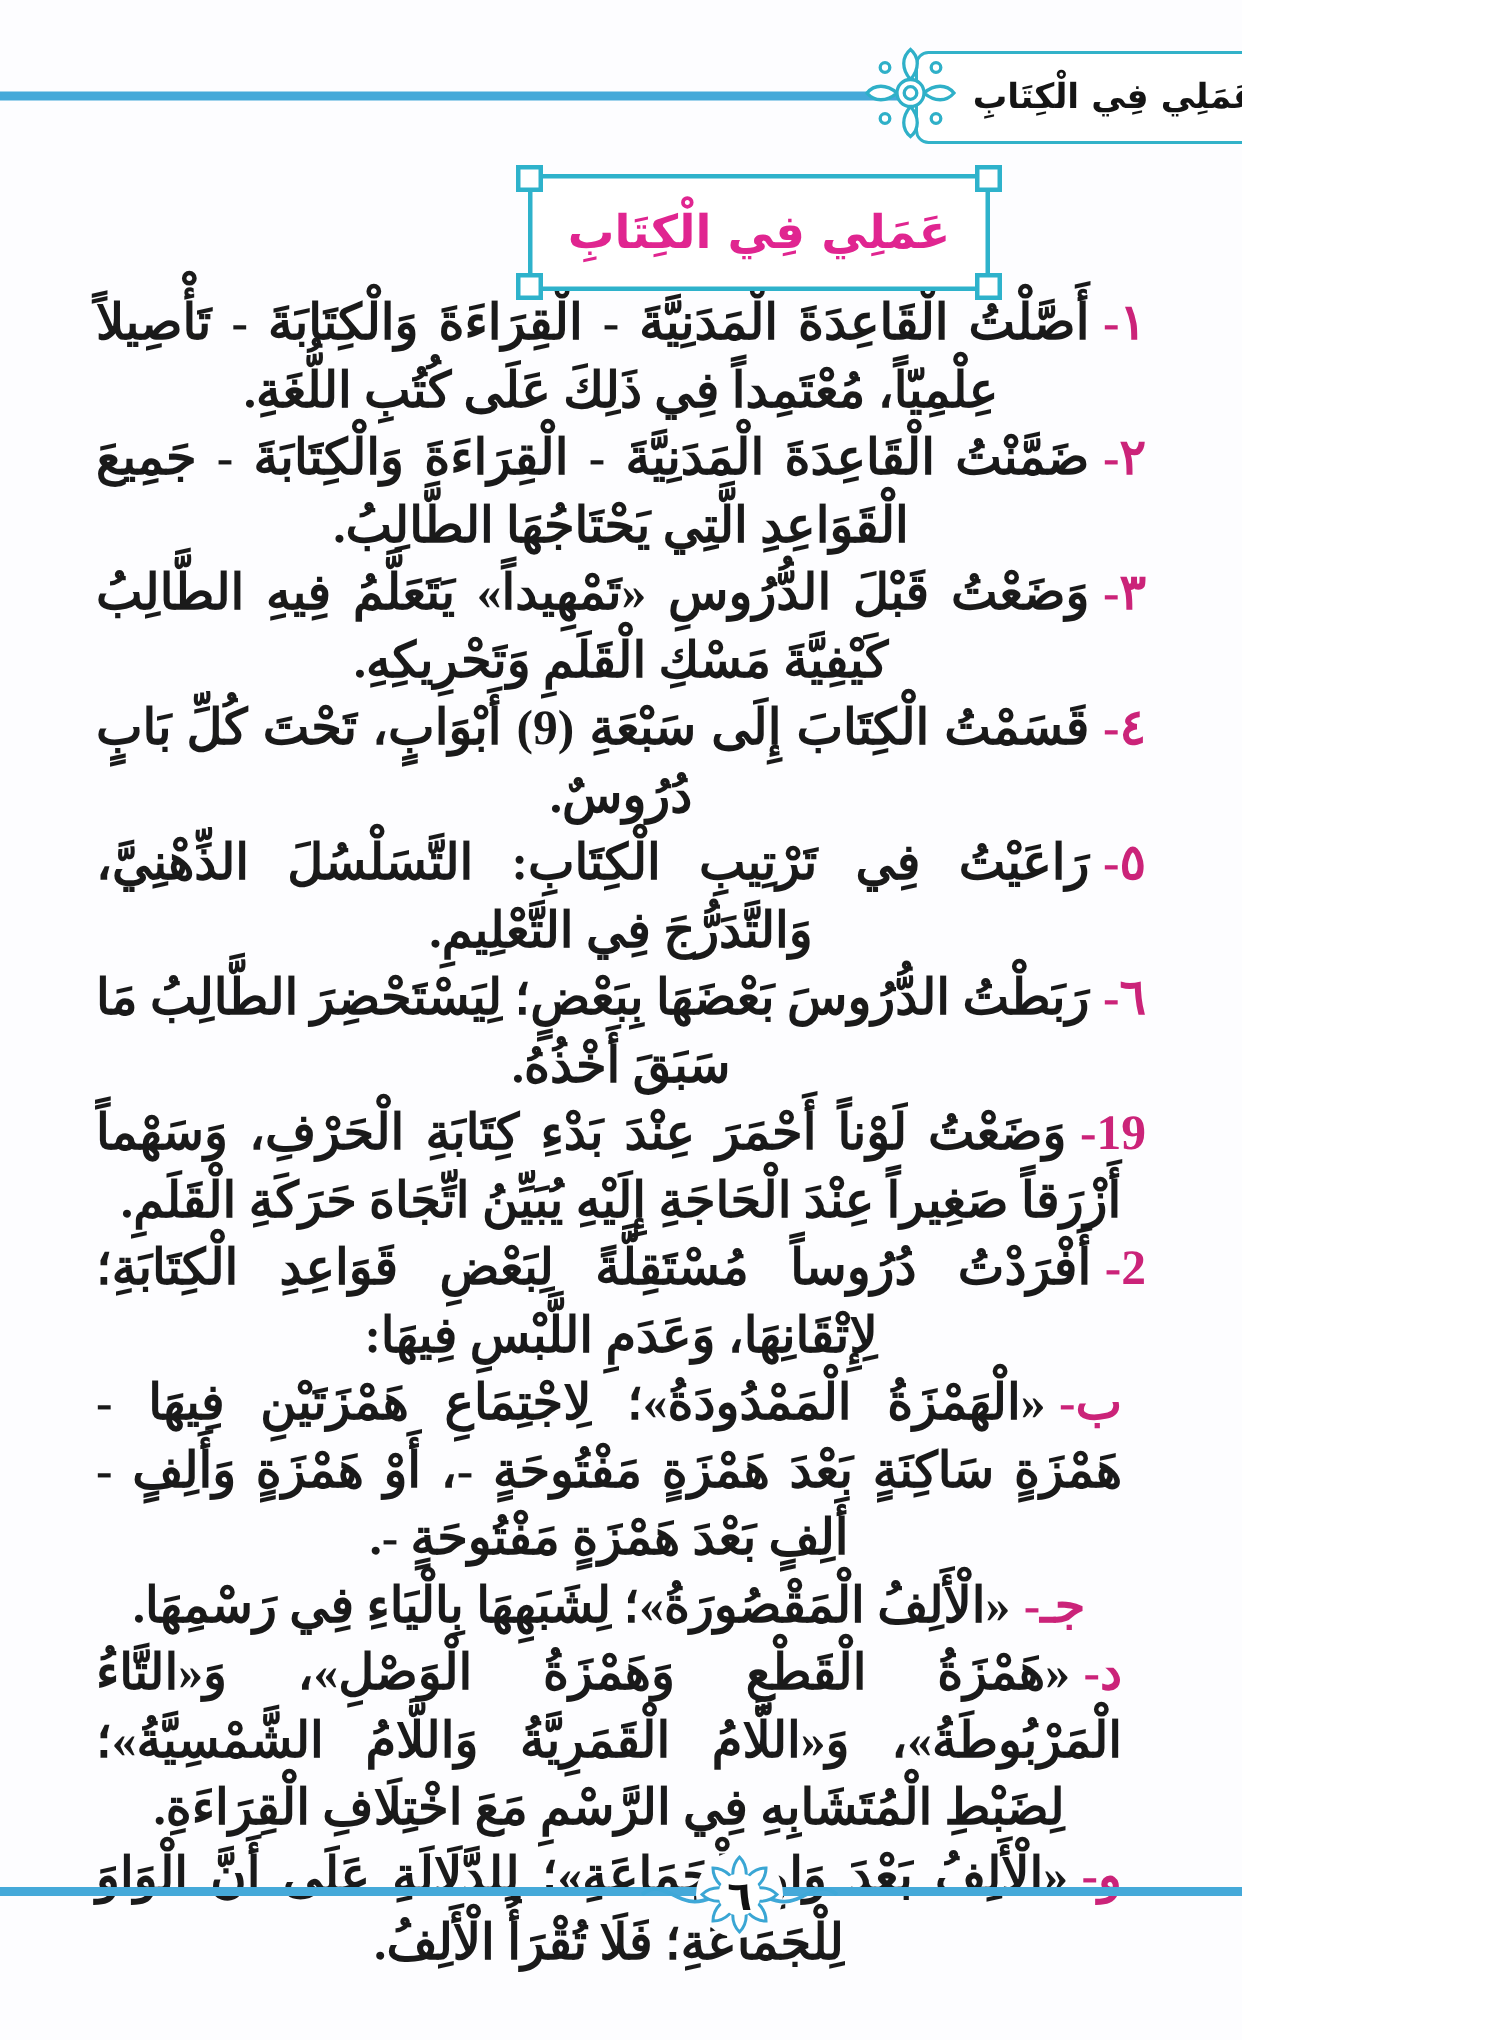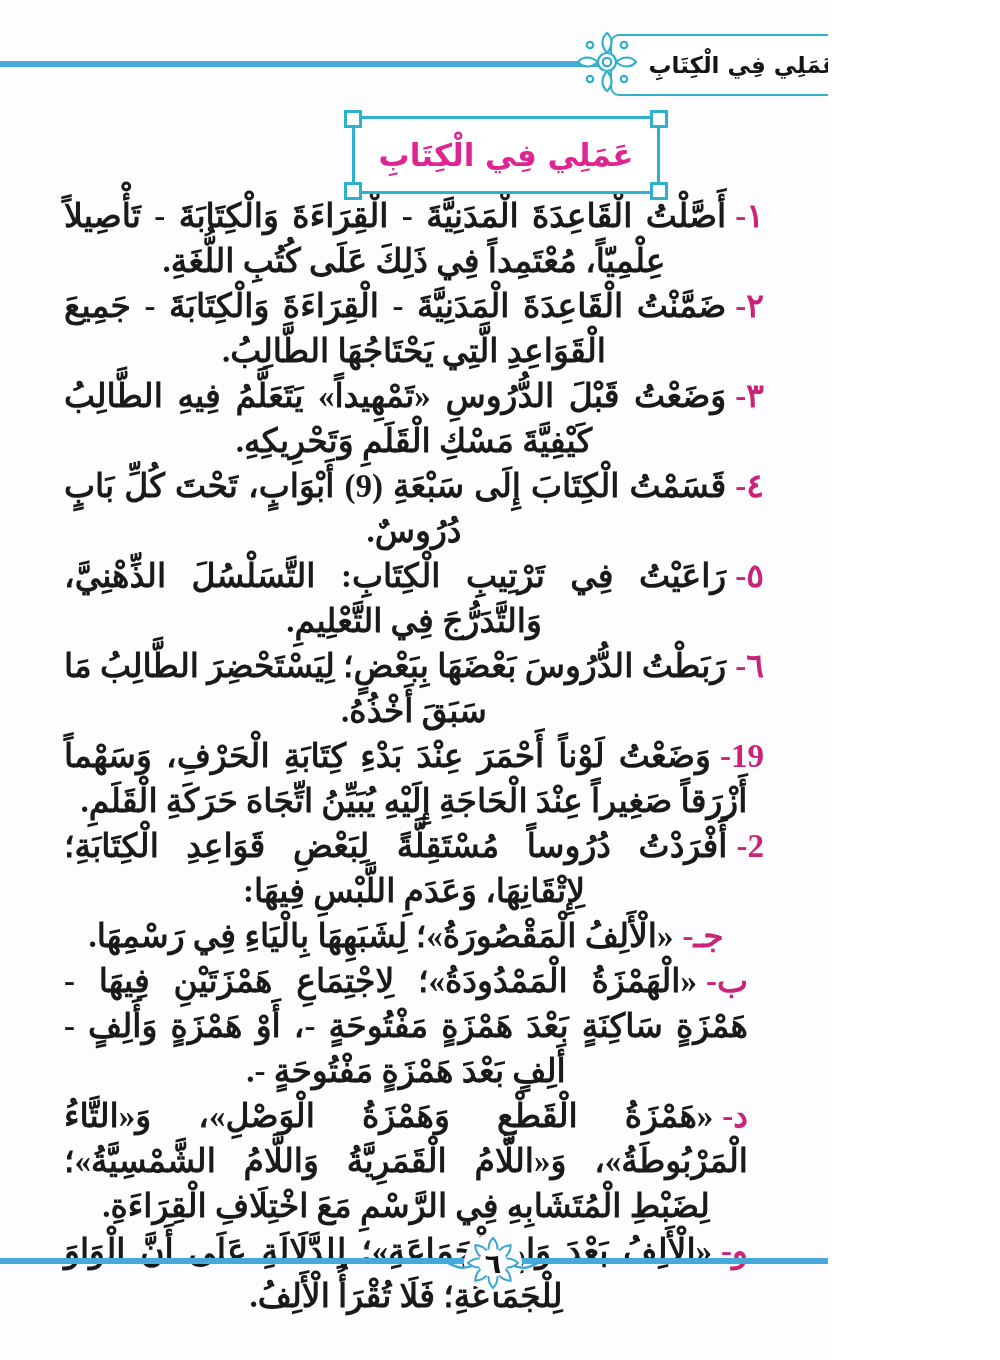--- a/index.html
+++ b/index.html
@@ -119,22 +119,22 @@
   <div class="content">
     <p class="item"><span class="marker">١-</span><span>أَصَّلْتُ الْقَاعِدَةَ الْمَدَنِيَّةَ - الْقِرَاءَةَ وَالْكِتَابَةَ - تَأْصِيلاً عِلْمِيّاً، مُعْتَمِداً فِي ذَلِكَ عَلَى كُتُبِ اللُّغَةِ.</span></p>
     <p class="item"><span class="marker">٢-</span><span>ضَمَّنْتُ الْقَاعِدَةَ الْمَدَنِيَّةَ - الْقِرَاءَةَ وَالْكِتَابَةَ - جَمِيعَ الْقَوَاعِدِ الَّتِي يَحْتَاجُهَا الطَّالِبُ.</span></p>
     <p class="item"><span class="marker">٣-</span><span>وَضَعْتُ قَبْلَ الدُّرُوسِ «تَمْهِيداً» يَتَعَلَّمُ فِيهِ الطَّالِبُ كَيْفِيَّةَ مَسْكِ الْقَلَمِ وَتَحْرِيكِهِ.</span></p>
     <p class="item"><span class="marker">٤-</span><span>قَسَمْتُ الْكِتَابَ إِلَى سَبْعَةِ (9) أَبْوَابٍ، تَحْتَ كُلِّ بَابٍ دُرُوسٌ.</span></p>
     <p class="item"><span class="marker">٥-</span><span>رَاعَيْتُ فِي تَرْتِيبِ الْكِتَابِ: التَّسَلْسُلَ الذِّهْنِيَّ، وَالتَّدَرُّجَ فِي التَّعْلِيمِ.</span></p>
     <p class="item"><span class="marker">٦-</span><span>رَبَطْتُ الدُّرُوسَ بَعْضَهَا بِبَعْضٍ؛ لِيَسْتَحْضِرَ الطَّالِبُ مَا سَبَقَ أَخْذُهُ.</span></p>
     <p class="item"><span class="marker">19-</span><span>وَضَعْتُ لَوْناً أَحْمَرَ عِنْدَ بَدْءِ كِتَابَةِ الْحَرْفِ، وَسَهْماً أَزْرَقاً صَغِيراً عِنْدَ الْحَاجَةِ إِلَيْهِ يُبَيِّنُ اتِّجَاهَ حَرَكَةِ الْقَلَمِ.</span></p>
     <p class="item"><span class="marker">2-</span><span>أَفْرَدْتُ دُرُوساً مُسْتَقِلَّةً لِبَعْضِ قَوَاعِدِ الْكِتَابَةِ؛ لِإِتْقَانِهَا، وَعَدَمِ اللَّبْسِ فِيهَا:</span></p>
 
+    <p class="item sub"><span class="marker">ب-</span><span>«الْهَمْزَةُ الْمَمْدُودَةُ»؛ لِاجْتِمَاعِ هَمْزَتَيْنِ فِيهَا - هَمْزَةٍ سَاكِنَةٍ بَعْدَ هَمْزَةٍ مَفْتُوحَةٍ -، أَوْ هَمْزَةٍ وَأَلِفٍ - أَلِفٍ بَعْدَ هَمْزَةٍ مَفْتُوحَةٍ -.</span></p>
     <p class="item sub"><span class="marker">جـ-</span><span>«الْأَلِفُ الْمَقْصُورَةُ»؛ لِشَبَهِهَا بِالْيَاءِ فِي رَسْمِهَا.</span></p>
-    <p class="item sub"><span class="marker">ب-</span><span>«الْهَمْزَةُ الْمَمْدُودَةُ»؛ لِاجْتِمَاعِ هَمْزَتَيْنِ فِيهَا - هَمْزَةٍ سَاكِنَةٍ بَعْدَ هَمْزَةٍ مَفْتُوحَةٍ -، أَوْ هَمْزَةٍ وَأَلِفٍ - أَلِفٍ بَعْدَ هَمْزَةٍ مَفْتُوحَةٍ -.</span></p>
     <p class="item sub"><span class="marker">د-</span><span>«هَمْزَةُ الْقَطْعِ وَهَمْزَةُ الْوَصْلِ»، وَ«التَّاءُ الْمَرْبُوطَةُ»، وَ«اللَّامُ الْقَمَرِيَّةُ وَاللَّامُ الشَّمْسِيَّةُ»؛ لِضَبْطِ الْمُتَشَابِهِ فِي الرَّسْمِ مَعَ اخْتِلَافِ الْقِرَاءَةِ.</span></p>
     <p class="item sub"><span class="marker">و-</span><span>«الْأَلِفُ بَعْدَ وَاوِ الْجَمَاعَةِ»؛ لِلدَّلَالَةِ عَلَى أَنَّ الْوَاوَ لِلْجَمَاعَةِ؛ فَلَا تُقْرَأُ الْأَلِفُ.</span></p>
   </div>
 
   <div class="bottom-rule"></div>
   <svg class="flower" width="150" height="80" viewBox="0 0 150 80">
     <circle cx="75" cy="37" r="29" fill="#fdfdff" stroke="none"></circle>
     <g fill="none" stroke="#3fa8d8" stroke-width="2.5">
       <path d="M10,37 C26,24 34,50 56,39"></path>
       <path d="M140,37 C124,24 116,50 94,39"></path>

